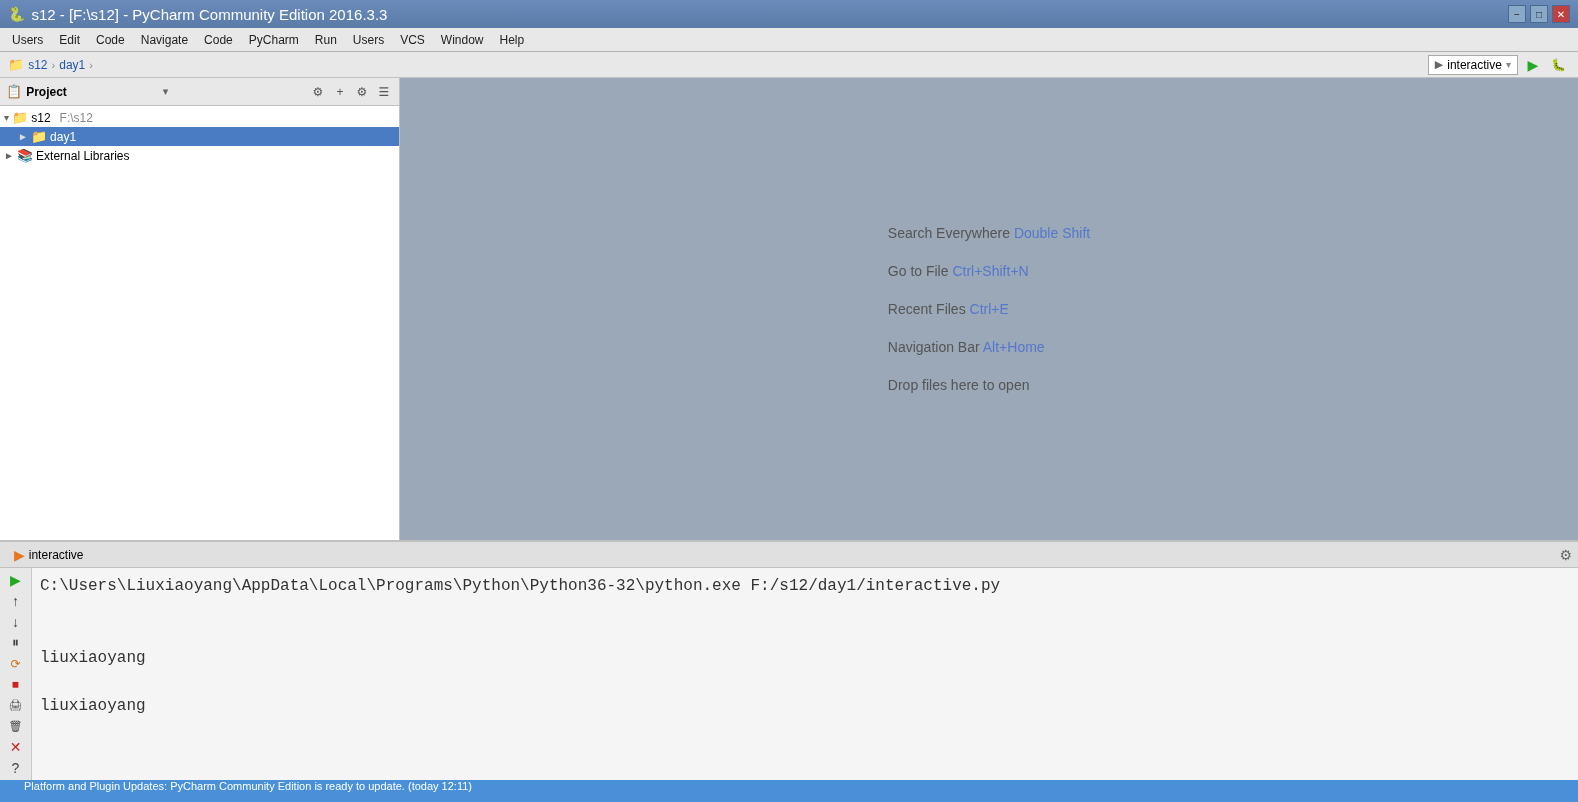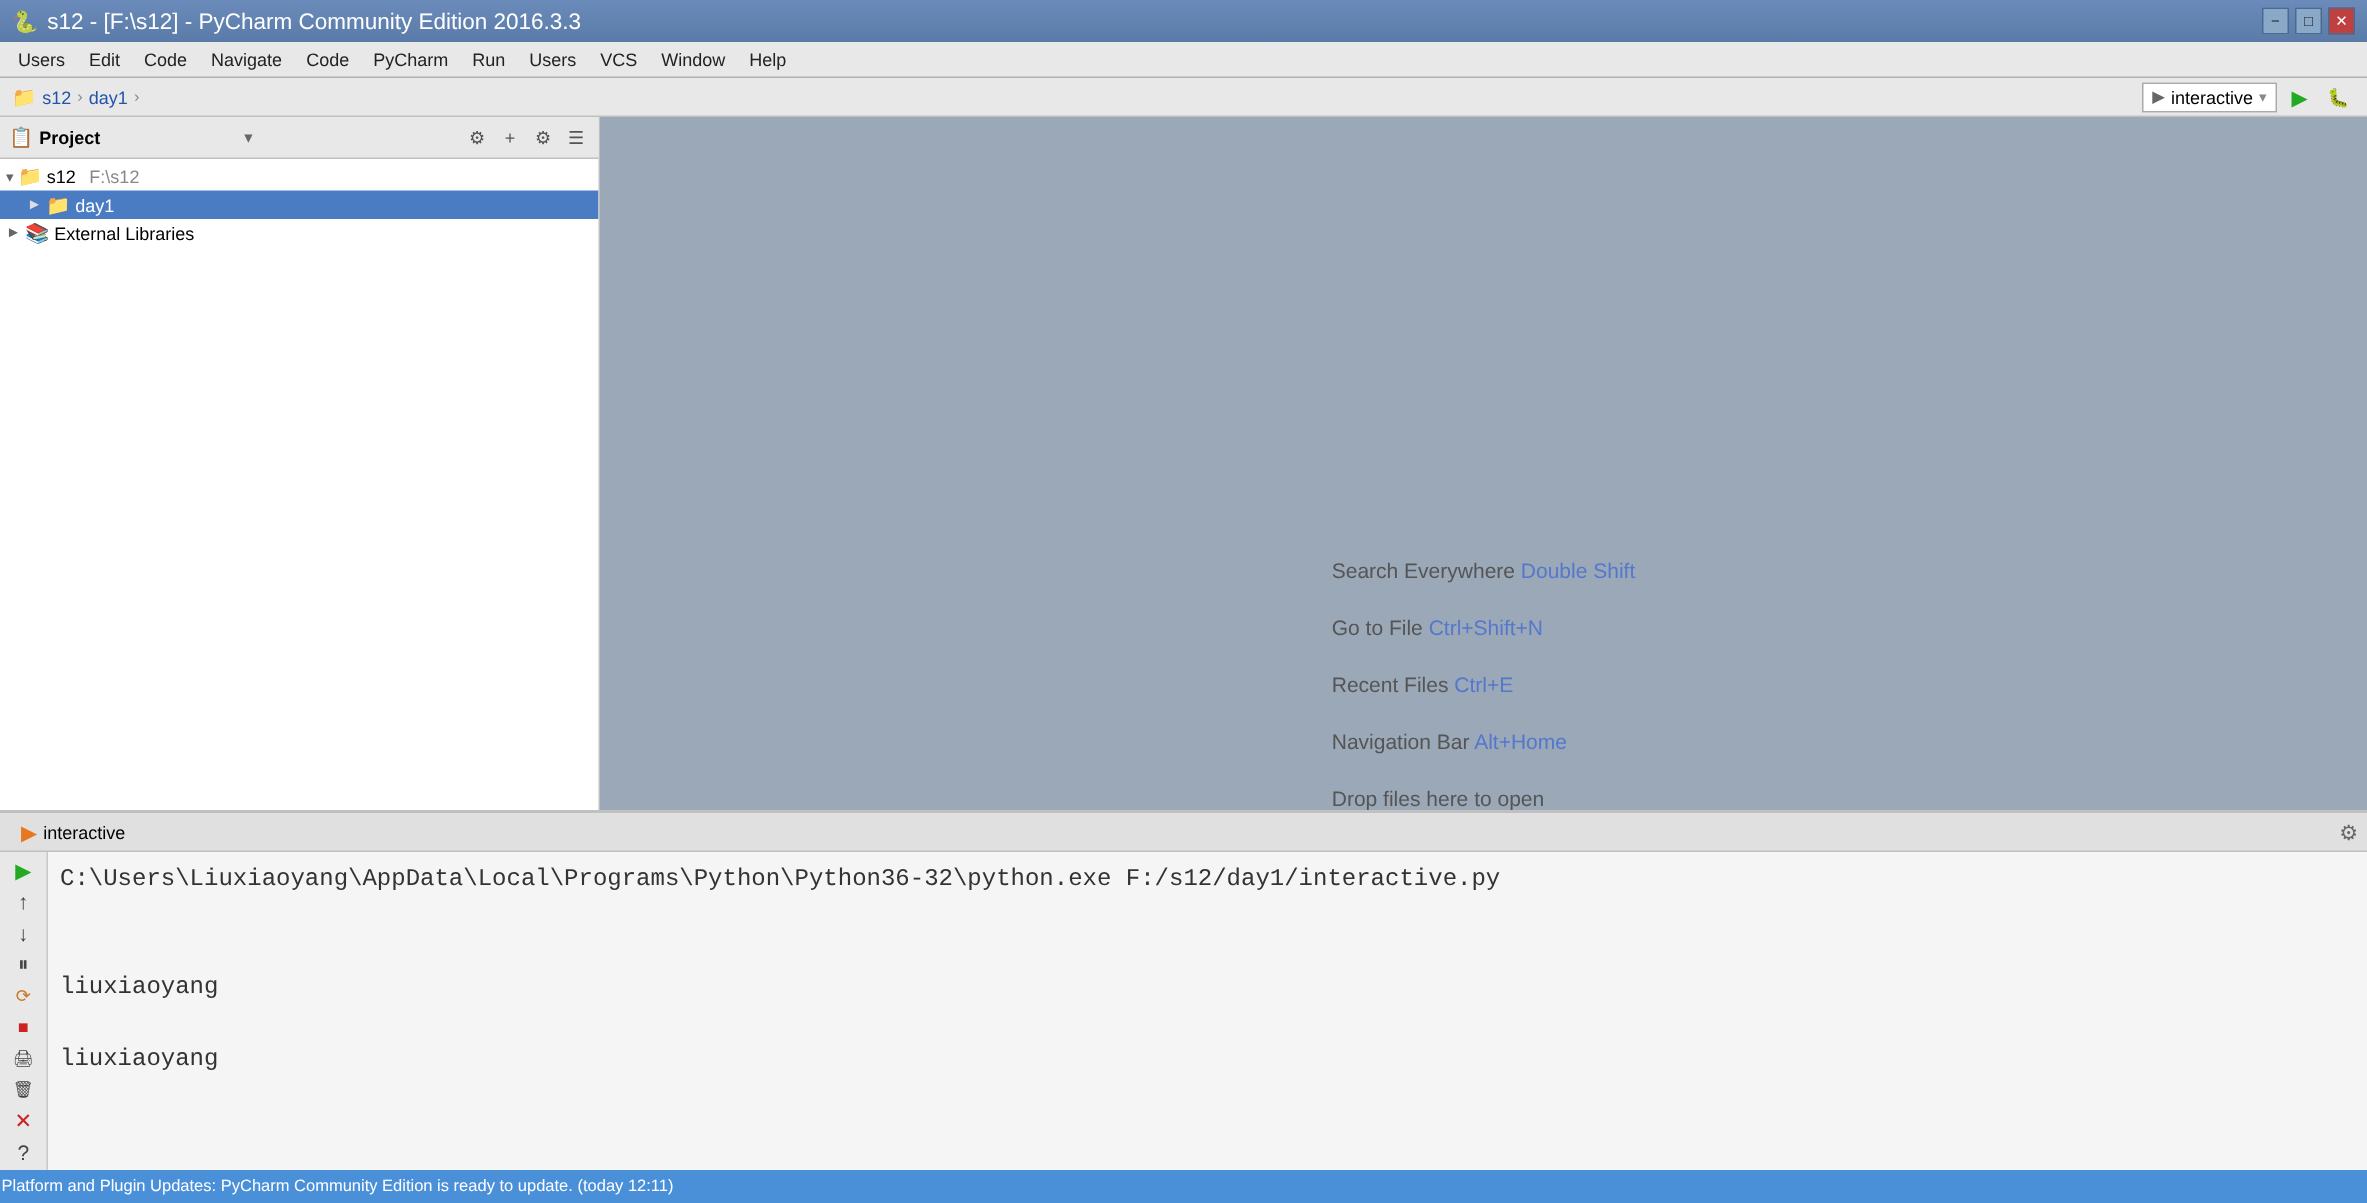--- a/index.html
+++ b/index.html
@@ -155,21 +155,21 @@
     .tree-indent-1 { padding-left: 18px; }
     .tree-arrow { font-size: 10px; color: #666; }
     .tree-item.selected .tree-arrow { color: #ddd; }
 
     
     #editor-area {
       flex: 1;
       background: #9aa8b8;
       display: flex;
       align-items: center;
-      justify-content: flex-end;
+      justify-content: center;
       flex-direction: column;
     }
     #welcome-hints {
       display: flex;
       flex-direction: column;
       gap: 22px;
     }
     .hint-line {
       font-size: 14px;
       color: #555;
@@ -250,22 +250,22 @@
     .console-input { color: #22aa22; }
     .console-output { color: #333; }
     .console-exit { color: #333; }
 
     
     #status-bar {
       background: #4a90d9;
       color: white;
       height: 22px;
       display: flex;
-      align-items: center;
-      padding: 0 1px;
+      align-items: flex-start;
+      padding: 0 24px;
       font-size: 11px;
       flex-shrink: 0;
     }
   </style>
 </head>
 <body>
 
 <div id="title-bar">
   <div id="title-bar-left">
     <span style="font-size:14px;">🐍</span>

